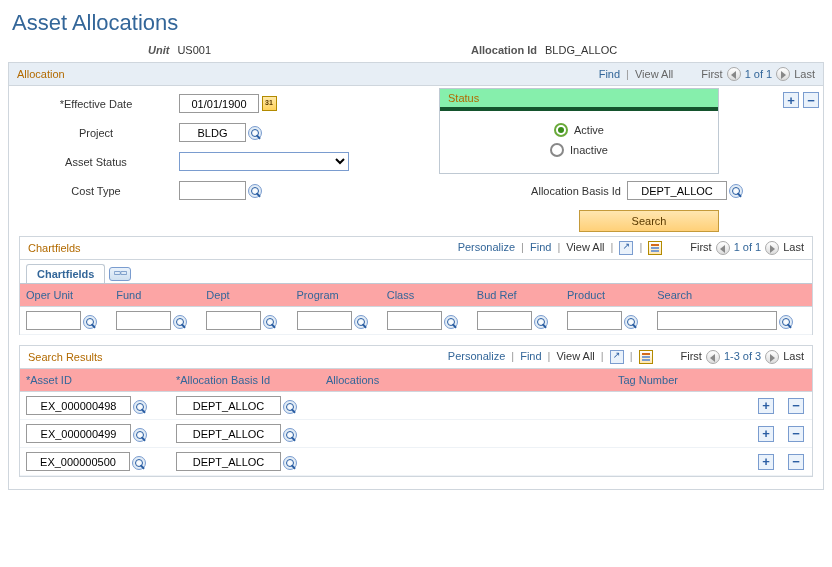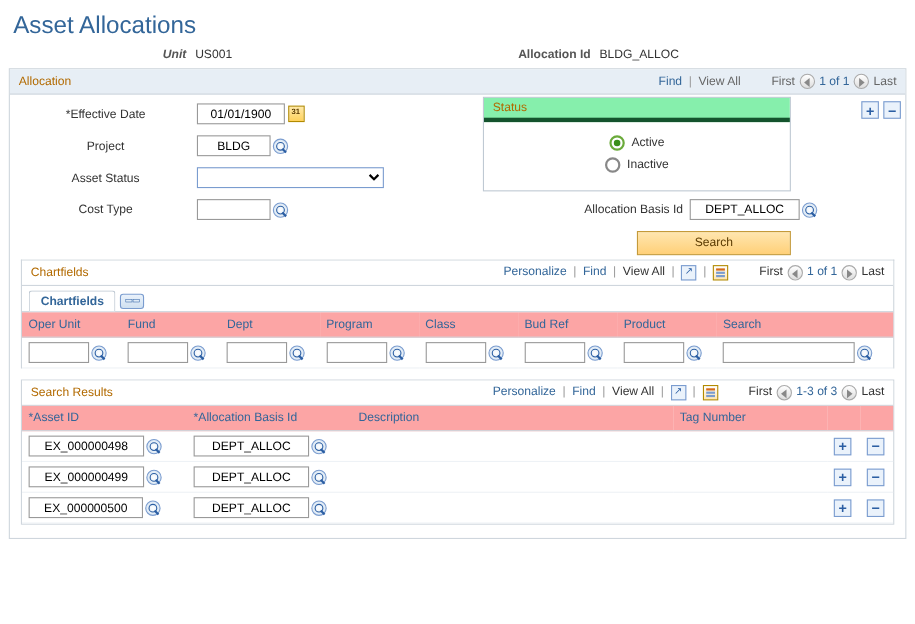--- a/index.html
+++ b/index.html
@@ -227,21 +227,21 @@
           <a href="#" class="plain-link">1-3 of 3</a>
           <span class="nav-btn right"></span>
           <span>Last</span>
         </div>
       </div>
       <table class="grid">
         <thead>
             <tr>
           <th class="req" style="width:150px">Asset ID</th>
           <th class="req" style="width:150px">Allocation Basis Id</th>
-          <th>Description</th>
+          <th>Allocations</th>
           <th style="width:140px">Tag Number</th>
           <th style="width:30px"></th>
               <th style="width:30px"></th>
         </tr>
           </thead>
         <tbody id="results-body">
             <tr>
               <td><input class="txt" style="width: 105px;" value="EX_000000498"><span class="lookup"></span></td>
               <td><input class="txt" style="width: 105px;" value="DEPT_ALLOC"><span class="lookup"></span></td>
               <td></td>

